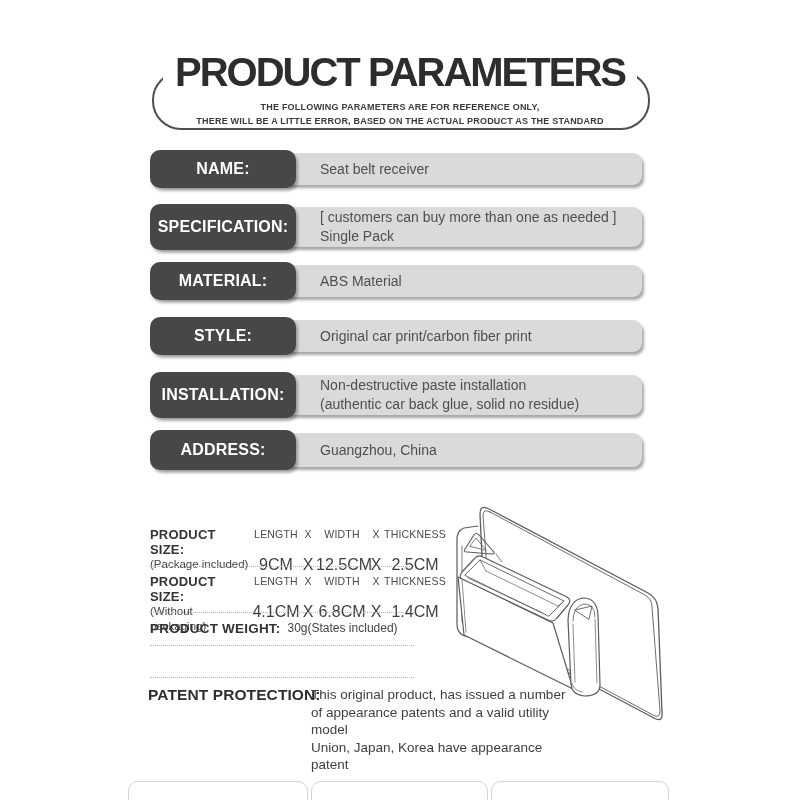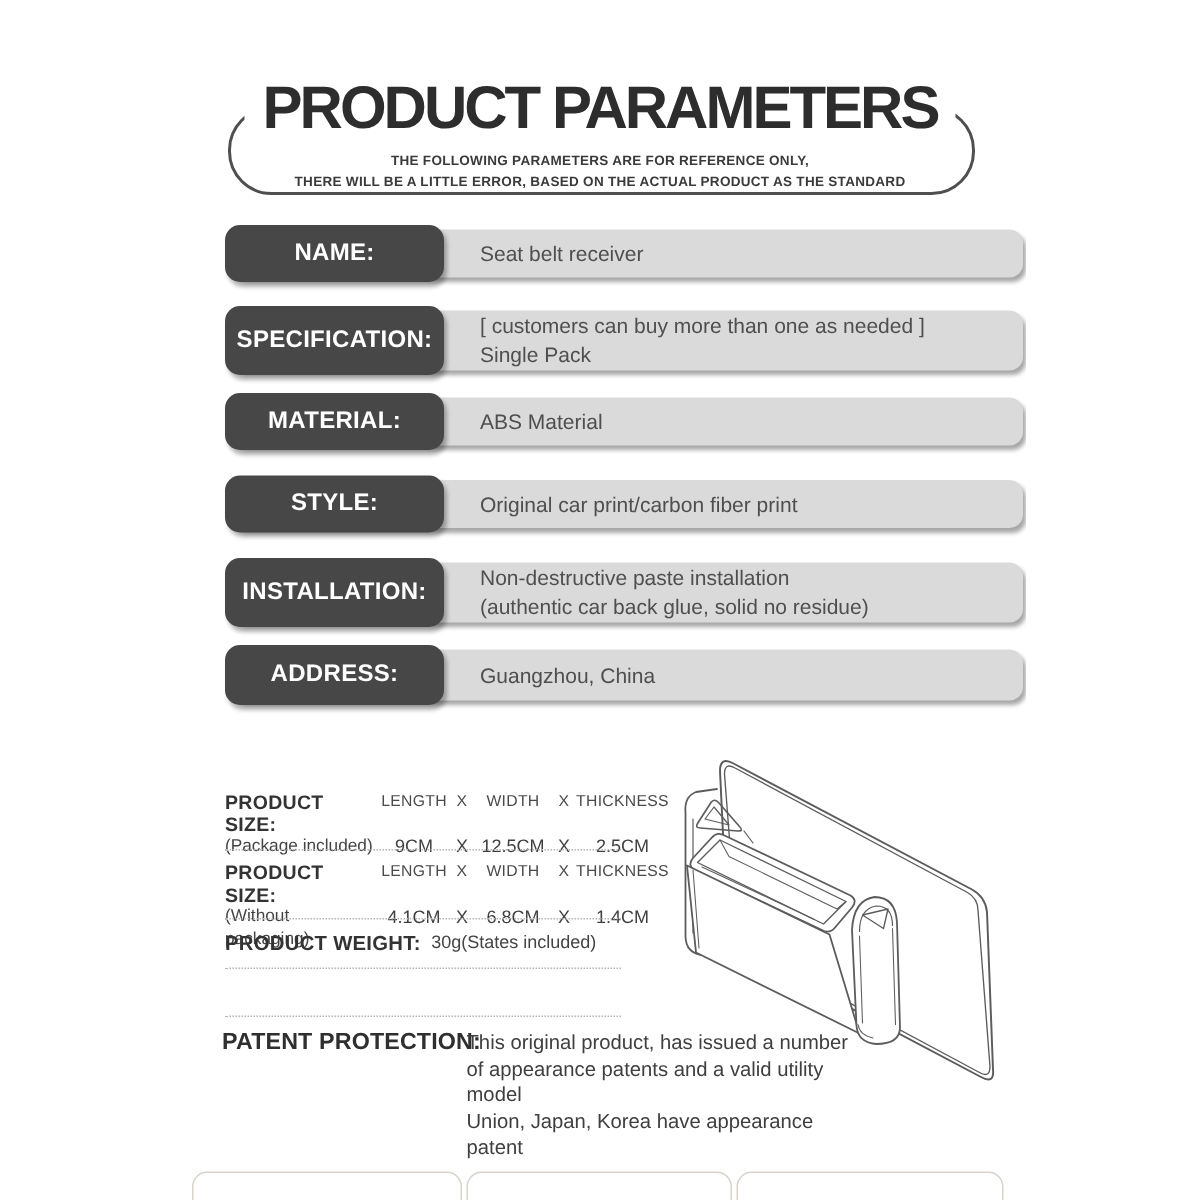--- a/index.html
+++ b/index.html
@@ -11,39 +11,39 @@
               border:2px solid #4f4f4f;border-radius:29px;}
   .page-title{position:absolute;left:0;top:50px;width:800px;text-align:center;
               font-size:40px;line-height:44px;font-weight:bold;letter-spacing:-2px;
               color:#2d2d2d;white-space:nowrap;}
   .page-title span{background:#fff;padding:0 12px;}
   .subtitle{position:absolute;left:0;top:100px;width:800px;text-align:center;
             font-size:9px;font-weight:bold;color:#3a3a3a;line-height:14px;letter-spacing:.2px;}
   .subtitle div span{background:#fff;padding:0 7px;display:inline-block;}
 
   
-  .spec-row{position:absolute;left:150px;width:492px;padding-left:40px;}
+  .spec-row{position:absolute;left:150px;width:492px;}
   .spec-row .bar{position:absolute;left:4px;right:0;top:3px;bottom:3px;background:#dadada;
                  border-radius:9px;box-shadow:2px 3px 3px rgba(0,0,0,0.35);}
   .spec-row .label-box{position:absolute;left:0;top:0;bottom:0;width:146px;background:#474747;
                  border-radius:10px;box-shadow:2px 3px 3px rgba(0,0,0,0.3);
                  display:flex;align-items:center;justify-content:center;z-index:2;}
   .spec-row .label-box span{color:#ffffff;font-weight:bold;font-size:16px;letter-spacing:.2px;}
   .spec-row .value{position:absolute;left:170px;right:8px;top:0;bottom:0;z-index:2;
                  display:flex;flex-direction:column;justify-content:center;}
   .spec-row .value div{font-size:14px;line-height:19px;color:#4f4f4f;}
 
   
   .size-grid{position:absolute;left:150px;display:grid;
              grid-template-columns:102px 48px 16px 52px 16px 62px;
              font-size:10.5px;color:#4a4a4a;line-height:15px;}
   .size-grid .blk-label{font-size:13px;font-weight:bold;color:#333;letter-spacing:.2px;}
   .size-grid .blk-sub{font-size:11.5px;color:#444;}
   .size-grid .hc{text-align:center;letter-spacing:.2px;}
-  .size-grid .vc{text-align:center;font-size:12px;color:#3f3f3f;}
+  .size-grid .vc{text-align:center;font-size:16px;color:#3f3f3f;}
   .dotted{position:absolute;left:150px;width:264px;border-top:1px dotted #b5b5b5;height:0;}
   .kv-row{position:absolute;left:150px;display:flex;align-items:flex-start;white-space:nowrap;}
   .kv-row .k{font-size:13.5px;font-weight:bold;color:#333;letter-spacing:.2px;margin-right:7px;}
   .kv-row .v{font-size:12px;color:#444;}
   .patent{position:absolute;left:148px;top:686px;display:flex;align-items:flex-start;}
   .patent .k{font-size:15.5px;font-weight:bold;color:#2f2f2f;white-space:nowrap;
              width:163px;letter-spacing:.1px;}
   .patent .v{font-size:13.5px;color:#3f3f3f;line-height:17.5px;width:270px;}
 
   

